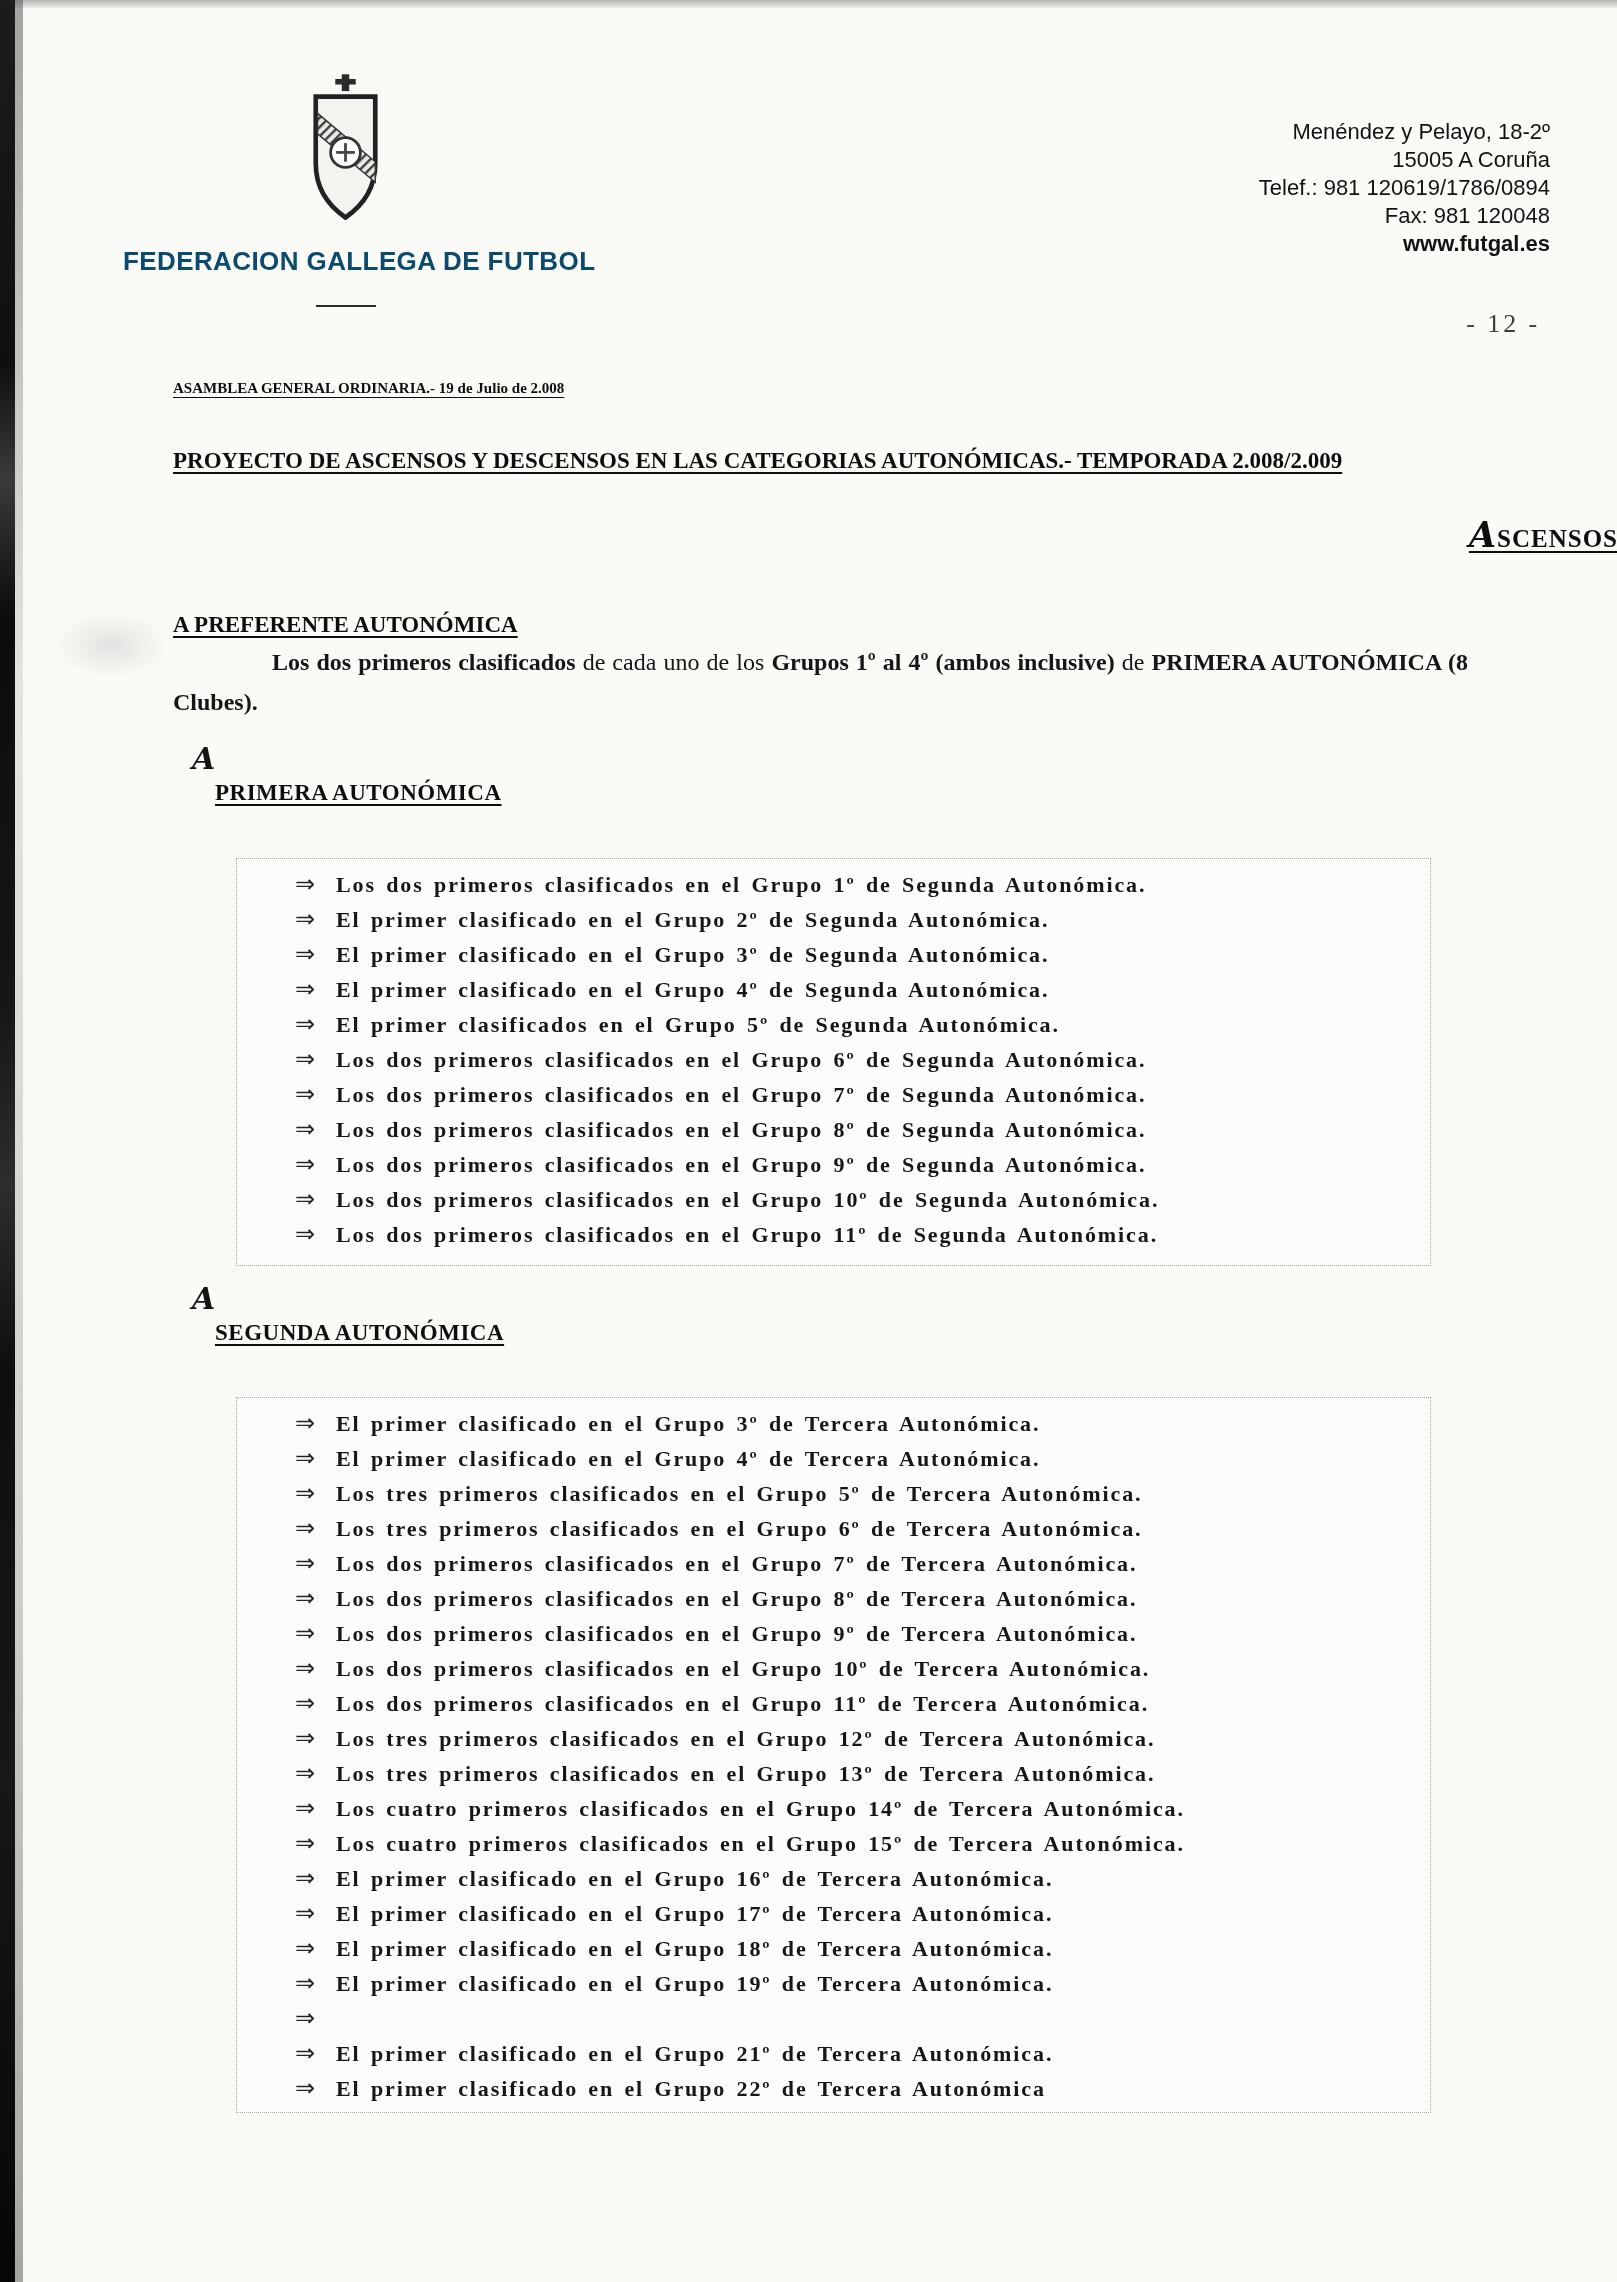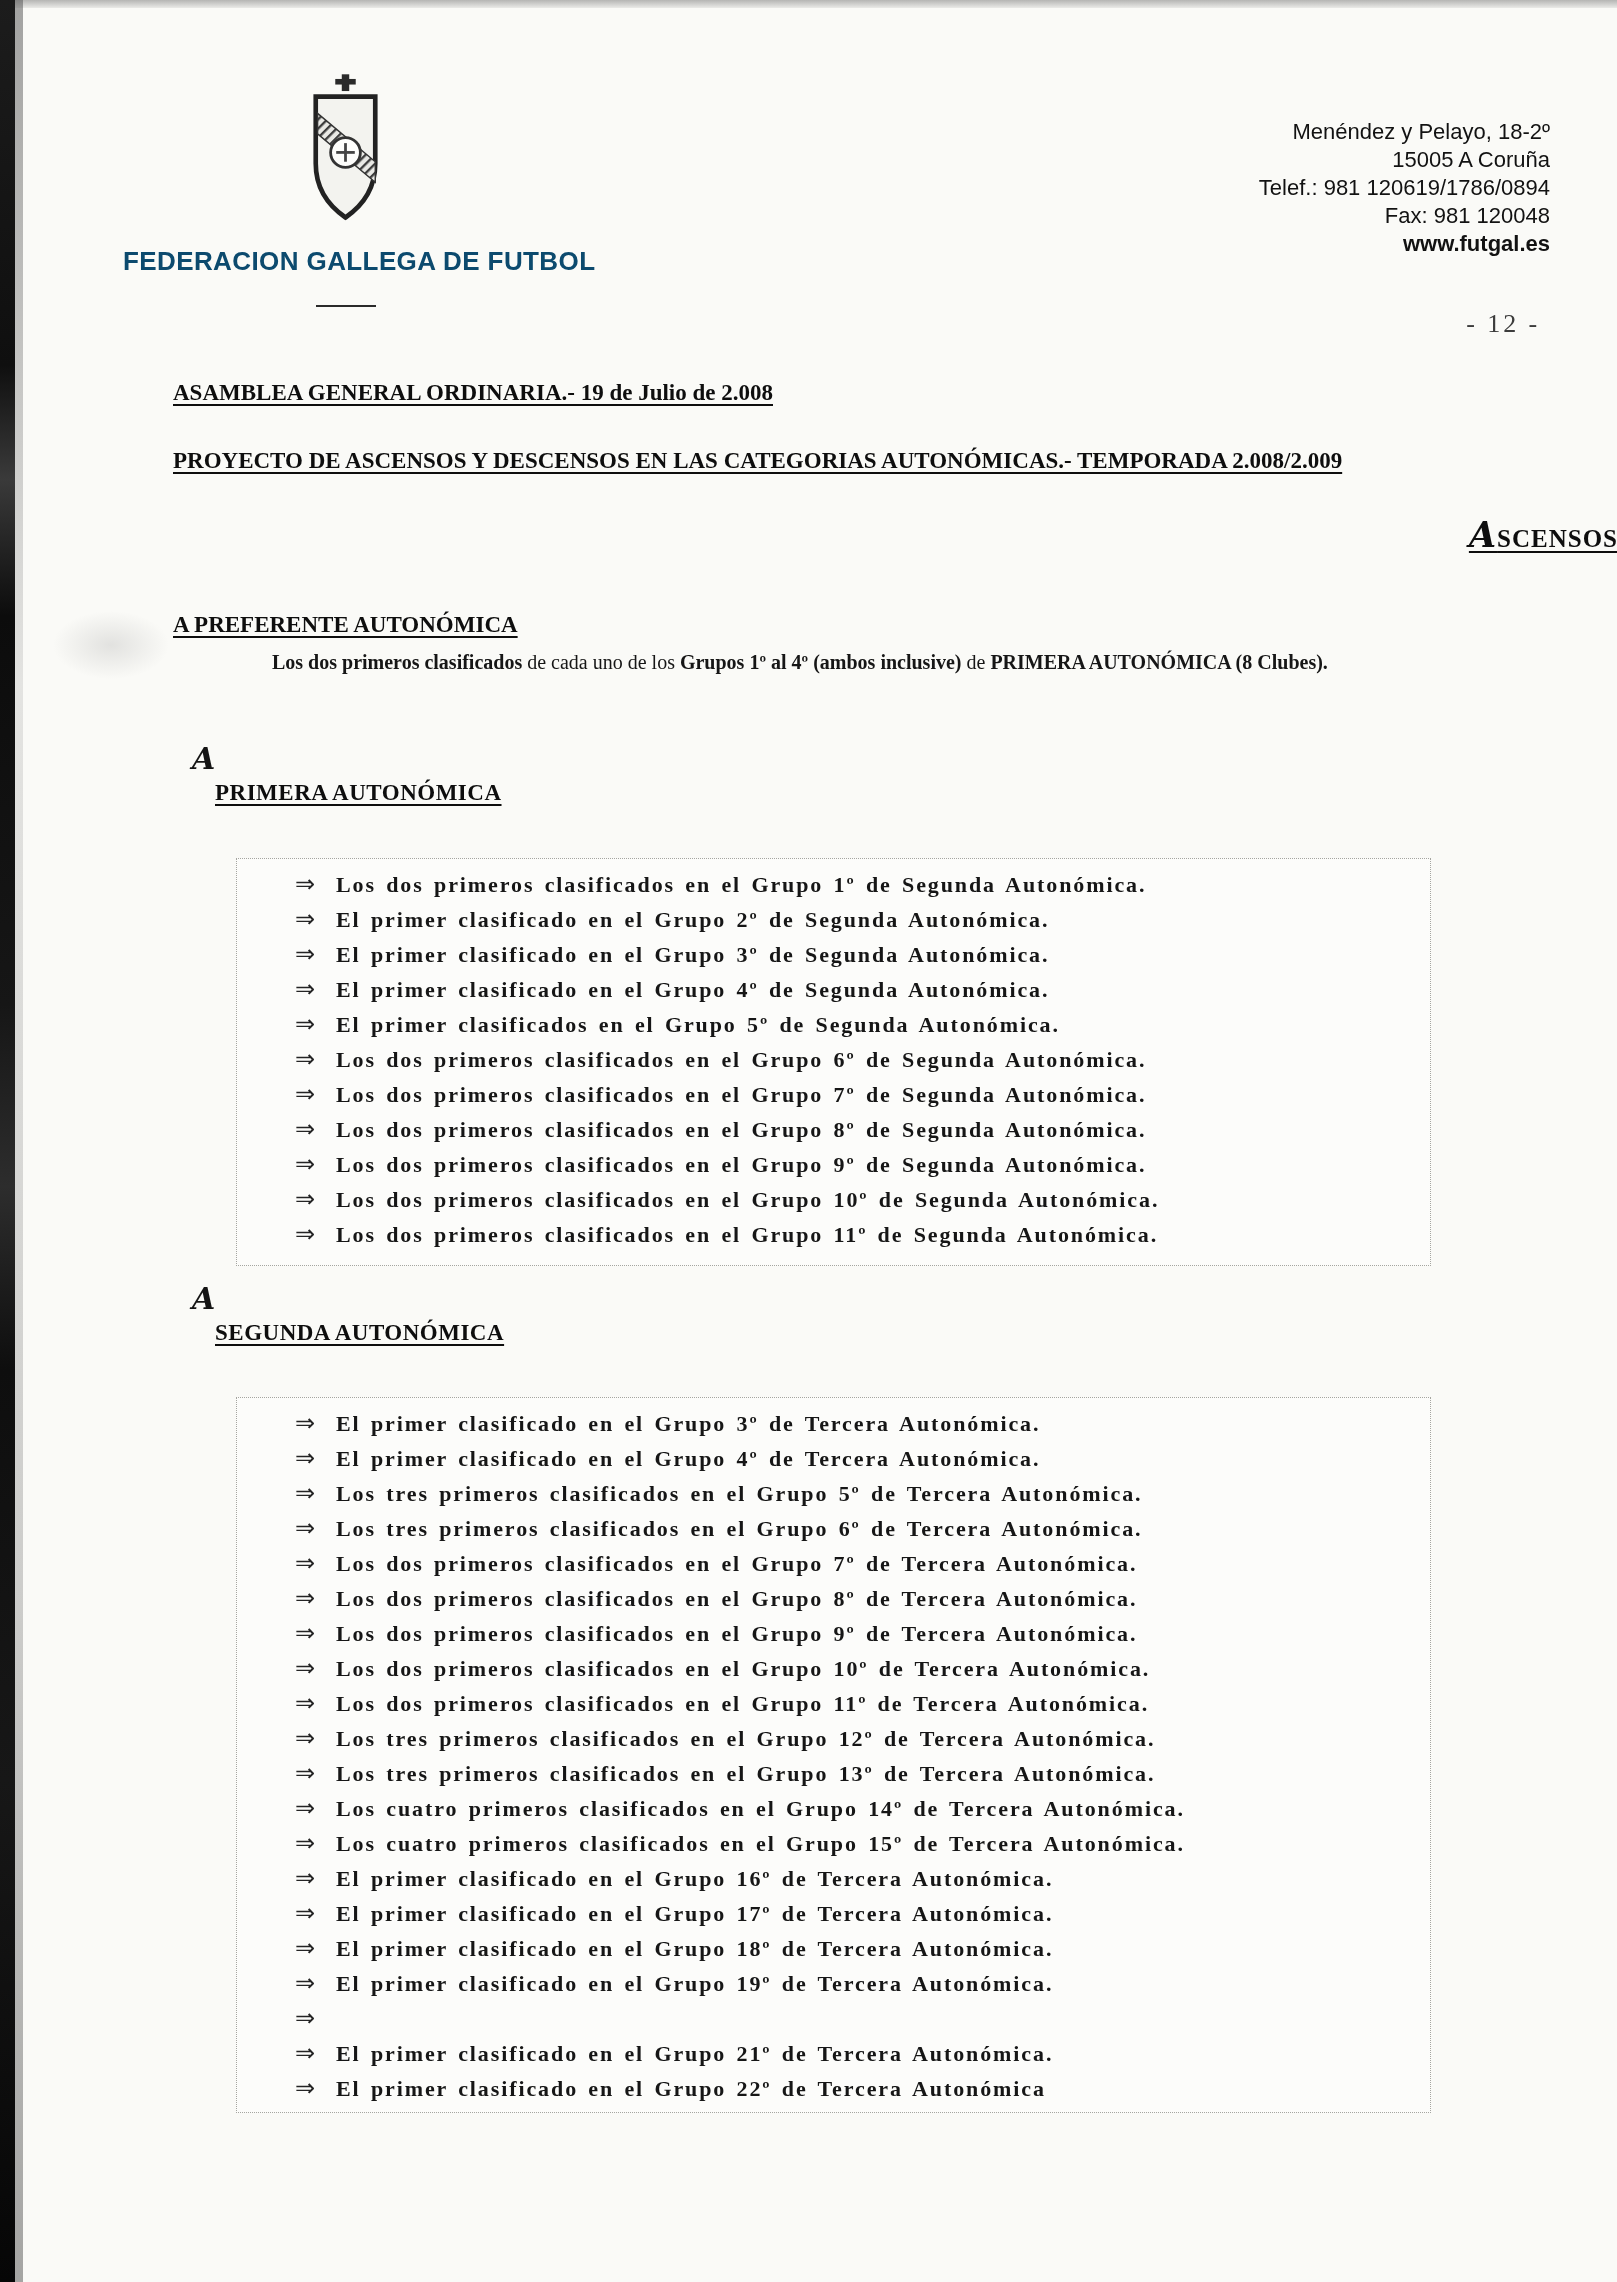--- a/index.html
+++ b/index.html
@@ -43,38 +43,38 @@
   }
   .addr .site { font-weight: bold; }
   .page-num {
     position: absolute; right: 78px; top: 309px;
     font-size: 26px; letter-spacing: 2.9px; color: #3c3c3c;
   }
   
   .h-underline { text-decoration: underline; text-underline-offset: 3.9px; }
   .doc-title {
     position: absolute; left: 173px; top: 380px;
-    font-weight: bold; font-size: 23px; color: #0e0e0e;
+    font-weight: bold; font-size: 15px; color: #0e0e0e;
   }
   .doc-subtitle {
     position: absolute; left: 173px; top: 448px;
     font-weight: bold; font-size: 23px; color: #0e0e0e;
   }
   .ascensos {
     position: absolute; left: 0; width: 1618px; top: 514px; text-align: right;
     font-weight: bold; font-size: 25px; letter-spacing: 1px; color: #0e0e0e;
   }
   .script-a { font-style: italic; font-size: 35px; font-weight: bold; font-family: "DejaVu Serif", serif; }
   .preferente-h {
     position: absolute; left: 173px; top: 592px;
     font-weight: bold; font-size: 23px; color: #0e0e0e; margin-top: 20px;
   }
   .para {
     position: absolute; left: 173px; top: 642px; width: 1295px;
-    font-size: 20px; line-height: 40px; text-align: justify; text-indent: 99px;
+    font-size: 24px; line-height: 40px; text-align: justify; text-indent: 99px;
     color: #161616; margin: 0;
   }
   .para .b { font-weight: bold; }
   .script-a-solo {
     position: absolute; font-style: italic; font-weight: bold; font-size: 30px;
     font-family: "DejaVu Serif", serif; color: #141414;
   }
   .sa1 { left: 192px; top: 741px; }
   .sa2 { left: 192px; top: 1281px; }
   .sub-h {

